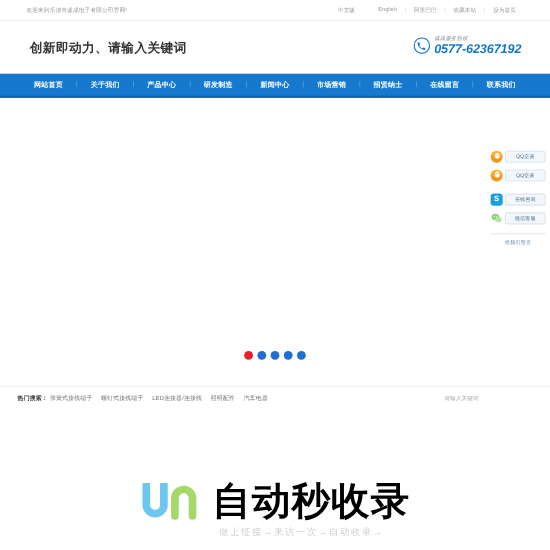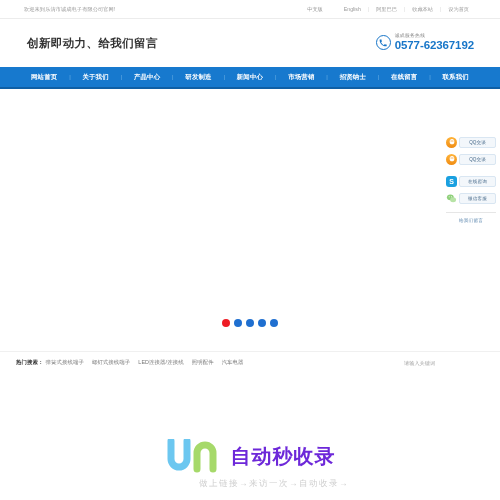--- a/index.html
+++ b/index.html
@@ -69,22 +69,23 @@
   }
   .slogan {
     font-size: 11.5px;
     font-weight: bold;
     color: #333333;
     letter-spacing: 0.4px;
     white-space: nowrap;
   }
   .hotline {
     display: flex;
-    align-items: center;
+    align-items: flex-start;
     gap: 4px;
+    font-style: italic;
   }
   .phone-icon {
     width: 13px;
     height: 13px;
     border: 1px solid #1876c8;
     border-radius: 50%;
     display: flex;
     align-items: center;
     justify-content: center;
     flex: none;
@@ -286,23 +287,23 @@
     justify-content: center;
     pointer-events: none;
   }
   .wm-main {
     display: flex;
     align-items: center;
     gap: 4px;
   }
   .wm-mark { display: block; }
   .wm-text {
-    font-size: 20px;
-    font-weight: bold;
-    color: #6d28d9;
+    font-size: 35px;
+    font-weight: bold;
+    color: #000000;
     letter-spacing: 1px;
     line-height: 1;
     white-space: nowrap;
   }
   .wm-tag {
     margin-top: 5px;
     font-size: 8.5px;
     color: #cfcfcf;
     letter-spacing: 1.5px;
     white-space: nowrap;
@@ -322,21 +323,21 @@
     <span class="tl-sep">|</span>
     <a href="#">收藏本站</a>
     <span class="tl-sep">|</span>
     <a href="#">设为首页</a>
   </div>
 </div>
 
 <div class="header">
   <div class="brand-block">
 
-    <div class="slogan">创新即动力、给我们留言</div>
+    <div class="slogan">创新即动力、请输入关键词</div>
   </div>
   <div class="hotline">
     <span class="phone-icon">
       <svg width="8" height="8" viewBox="0 0 24 24" aria-hidden="true">
         <path fill="#1876c8" d="M6.6 10.8c1.7 3.3 4.3 5.9 7.6 7.6l2.5-2.5c.3-.3.8-.4 1.2-.3 1.2.4 2.6.6 4 .6.6 0 1.1.5 1.1 1.1V21c0 .6-.5 1.1-1.1 1.1C10.5 22.1 1.9 13.5 1.9 2.9 1.9 2.3 2.4 1.8 3 1.8h3.7c.6 0 1.1.5 1.1 1.1 0 1.4.2 2.8.6 4 .1.4 0 .9-.3 1.2l-2.5 2.7z"></path>
       </svg>
     </span>
     <span class="hotline-text">
       <span class="hotline-label">诚成服务热线</span>
       <span class="hotline-number">0577-62367192</span>

